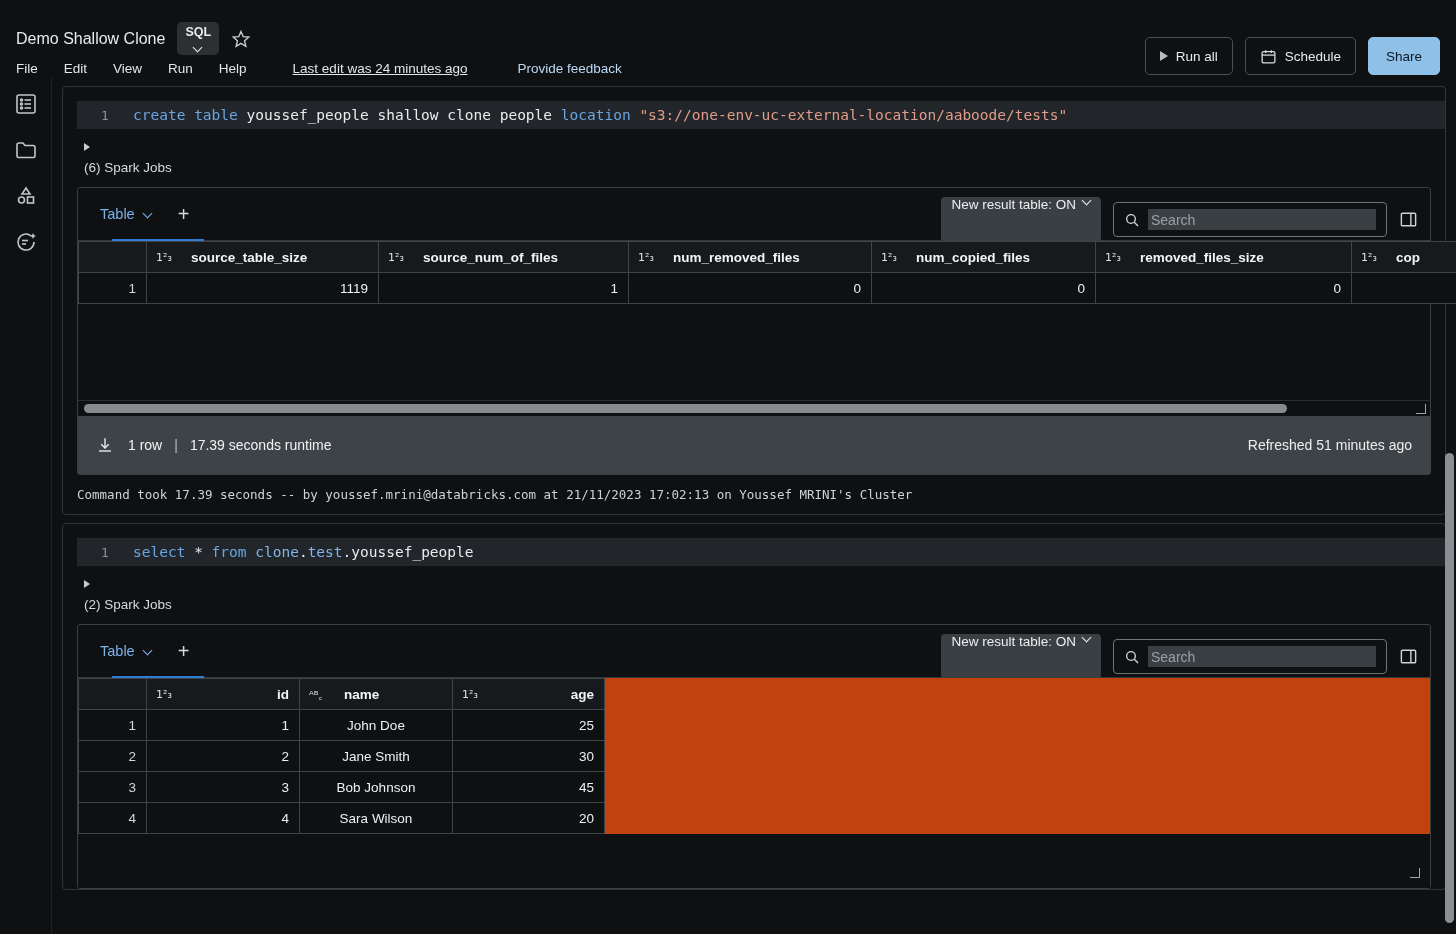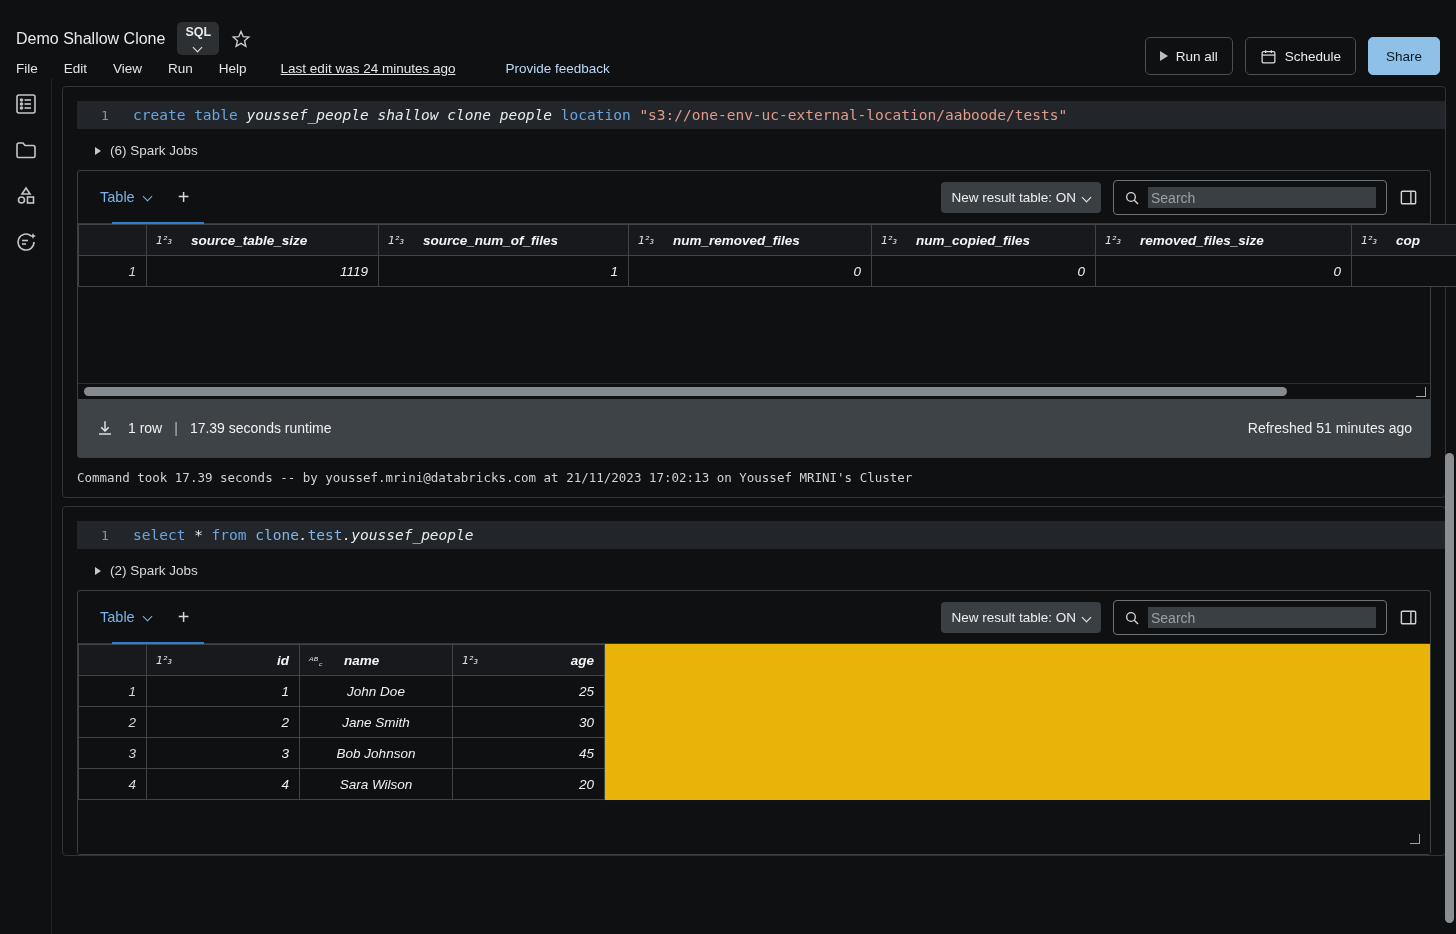--- a/index.html
+++ b/index.html
@@ -36,21 +36,21 @@
   }
   .star-icon { width: 20px; height: 20px; color: #c9cdd1; }
 
   .menu-row {
     position: absolute; left: 16px; top: 45px;
     display: flex; align-items: center; gap: 26px;
     font-size: 13.5px; color: #e3e6e8;
   }
   .menu-row .mi { cursor: default; }
   .last-edit {
-    text-decoration: underline; color: #e3e6e8; margin-left: 8px;
+    text-decoration: underline; color: #e3e6e8; margin-left: 20px;
   }
   .feedback-link { color: #bcd9f5; margin-left: 24px; }
 
   .header-actions {
     position: absolute; right: 16px; top: 21px;
     display: flex; align-items: center; gap: 12px;
   }
   .btn {
     display: flex; align-items: center; gap: 8px;
     height: 38px; padding: 0 14px;
@@ -102,27 +102,27 @@
     background: #22262a;
     margin: 14px 0 0 14px;
     height: 28px;
     font-family: "DejaVu Sans Mono", monospace;
     font-size: 14.5px;
   }
   .ln { width: 56px; text-align: center; color: #8a9094; font-size: 13px; }
   .code-txt { white-space: pre; }
   .kw { color: #69a5e0; }
   .str { color: #e09c8a; }
-  .plain { color: #e9ebed; font-style: italic; }
+  .plain { color: #e9ebed; }
   .idf { color: #7fb5e8; }
 
   .spark-jobs {
-    display: flex; align-items: center; gap: 9px;
-    margin: 14px 0 0 32px;
-    font-size: 13.5px; color: #d7dadd;
+    display: flex; align-items: flex-start; gap: 9px;
+    margin: 14px 0 0 21px;
+    font-size: 13.5px; color: #d7dadd; flex-direction: column;
   }
   .tri-right {
     width: 0; height: 0;
     border-left: 6px solid #c6cacd;
     border-top: 4.5px solid transparent; border-bottom: 4.5px solid transparent;
   }
 
   
   .result {
     margin: 12px 14px 0 14px;
@@ -145,23 +145,23 @@
   }
   .plus-btn {
     margin-left: 26px; font-size: 20px; color: #d5d9dc; line-height: 1;
     font-weight: 300;
   }
   .toolbar-right {
     position: absolute; right: 12px; top: 9px;
     display: flex; align-items: center; gap: 12px;
   }
   .pill-select {
-    display: flex; align-items: center; gap: 7px;
+    display: flex; align-items: flex-start; gap: 7px;
     background: #3a3f44; border-radius: 4px;
-    height: 31px; padding: 0 10px; font-size: 13.5px; color: #eceff1;
+    height: 45px; padding: 0 10px; font-size: 13.5px; color: #eceff1;
   }
   .search-box {
     display: flex; align-items: center; gap: 8px;
     width: 274px; height: 35px;
     border: 1px solid #6d7478; border-radius: 4px;
     padding: 0 10px; background: #0e1012;
   }
   .search-inner {
     flex: 1; height: 21px; background: #3a3f44;
     display: flex; align-items: center; padding-left: 3px;
@@ -183,21 +183,21 @@
     position: absolute; left: 9px; top: 50%; transform: translateY(-50%);
     font-size: 11px; color: #dfe2e4; font-weight: normal;
     font-family: "DejaVu Sans", sans-serif;
   }
   .grid th.left-head { text-align: left; padding-left: 44px; }
   .grid td { background: #0e1012; color: #eef0f2; text-align: right; }
   .grid td.txt { text-align: center; }
   .grid .rownum { color: #d5d8da; text-align: right; width: 68px; }
   .grid th.corner { background: #17191c; width: 68px; }
 
-  .grid-area { position: relative; background: #eab308; font-style: italic; }
+  .grid-area { position: relative; background: #c2410c; }
   .grid-pad { height: 96px; background: #0e1012; }
 
   .hscroll-track {
     position: relative; height: 16px; background: #0e1012;
     border-top: 1px solid #2a2e32;
   }
   .hscroll-thumb {
     position: absolute; left: 6px; top: 3px; height: 9px;
     background: #868b90; border-radius: 5px;
   }

